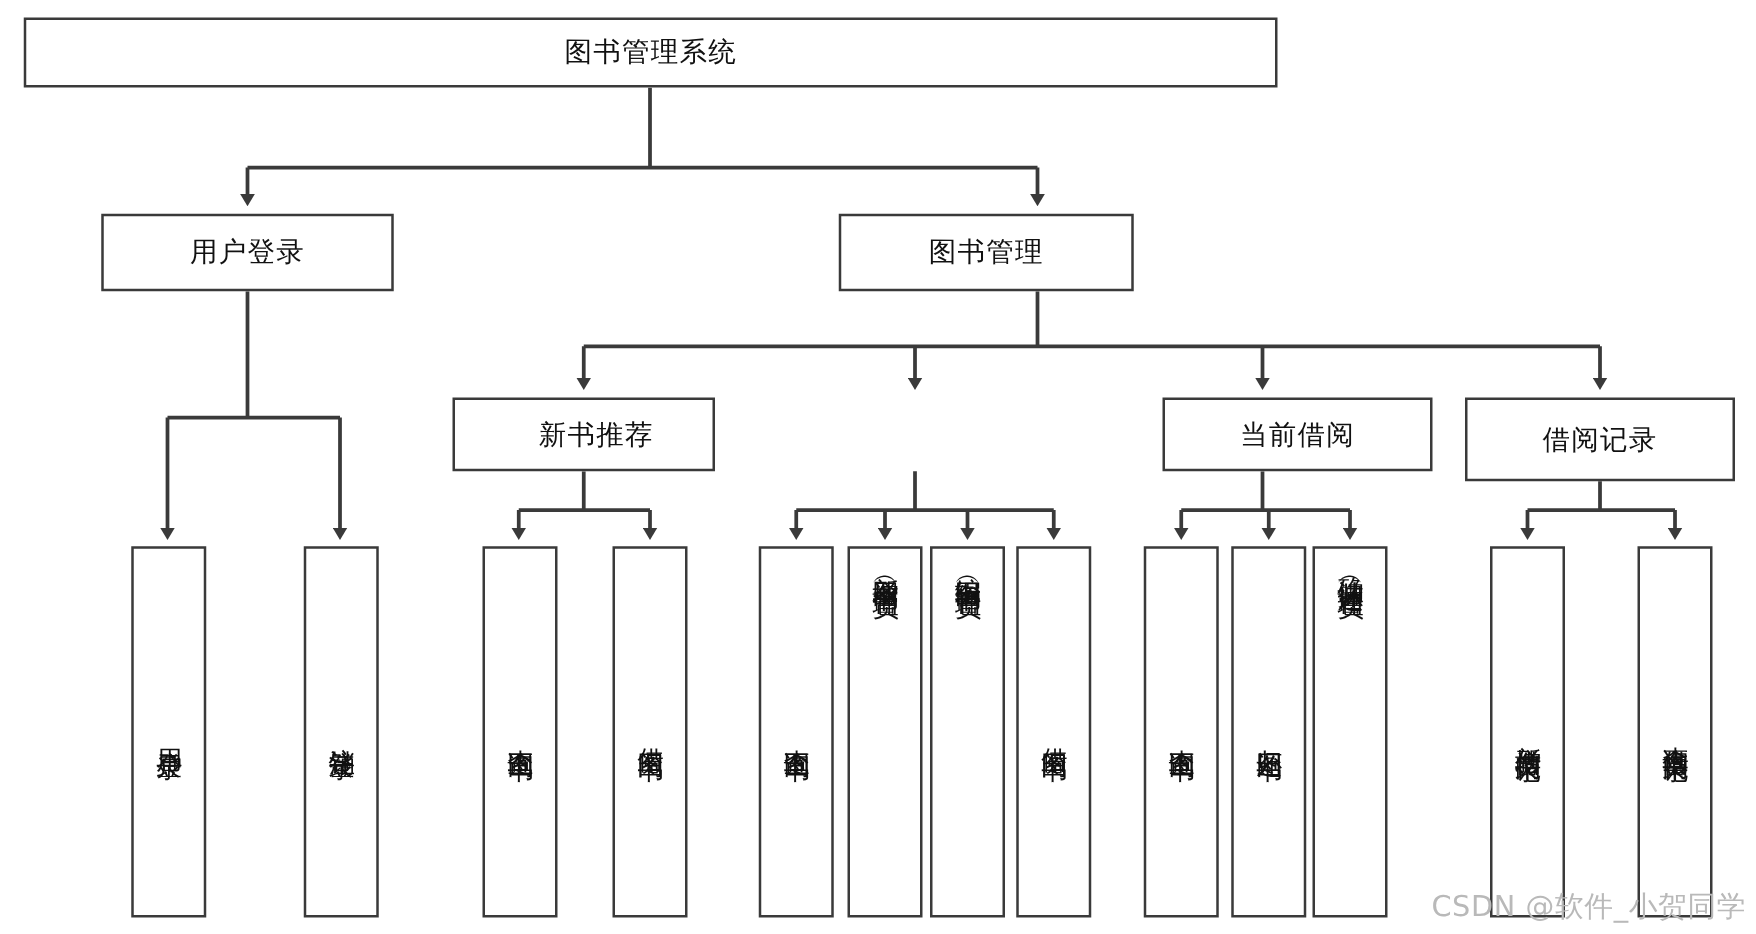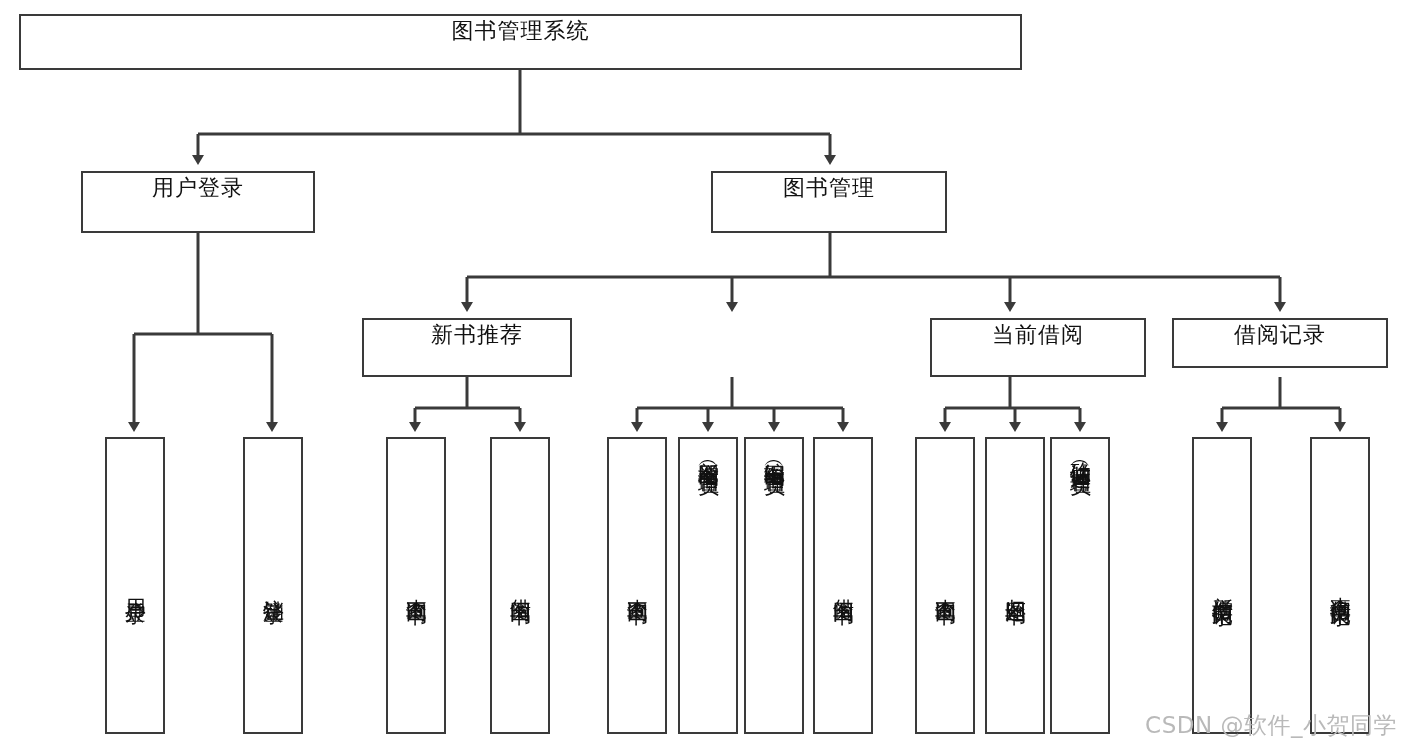--- a/index.html
+++ b/index.html
@@ -22,21 +22,21 @@
     left: 0; top: 0;
     width: 1405px;
     height: 747px;
   }
   .node {
     position: absolute;
     box-sizing: border-box;
     border: 2px solid #3a3a3a;
     background: #ffffff;
     display: flex;
-    align-items: flex-start;
+    align-items: center;
     justify-content: center;
     color: #111111;
   }
   .node.h {
     font-size: 22px;
     letter-spacing: 1px;
   }
   .node.v {
     padding-top: 6px;
     padding-bottom: 6px;
@@ -117,31 +117,31 @@
     </g>
   </svg>
 
   <div class="node h" style="left:19px; top:14px; width:1003px; height:56px;">
     <span>图书管理系统</span>
   </div>
 
   <div class="node h" style="left:81px; top:171px; width:234px; height:62px;">
     <span>用户登录</span>
   </div>
-  <div class="node h" style="left:711px; top:171px; width:236px; height:62px;">
+  <div class="node h" style="left:671px; top:171px; width:236px; height:62px;">
     <span>图书管理</span>
   </div>
 
   <div class="node h" style="left:362px; top:318px; width:210px; height:59px;padding-left:20px;">
     <span>新书推荐</span>
   </div>
   <div class="node h" style="left:930px; top:318px; width:216px; height:59px;">
     <span>当前借阅</span>
   </div>
-  <div class="node h" style="left:1172px; top:318px; width:216px; height:50px;">
+  <div class="node h" style="left:1172px; top:318px; width:216px; height:67px;">
     <span>借阅记录</span>
   </div>
 
   <div class="node v mid" style="left:105px; top:437px; width:60px; height:297px;">
     <span class="vtext">用户登录</span>
   </div>
   <div class="node v mid" style="left:243px; top:437px; width:60px; height:297px;">
     <span class="vtext">注销登录</span>
   </div>
 

